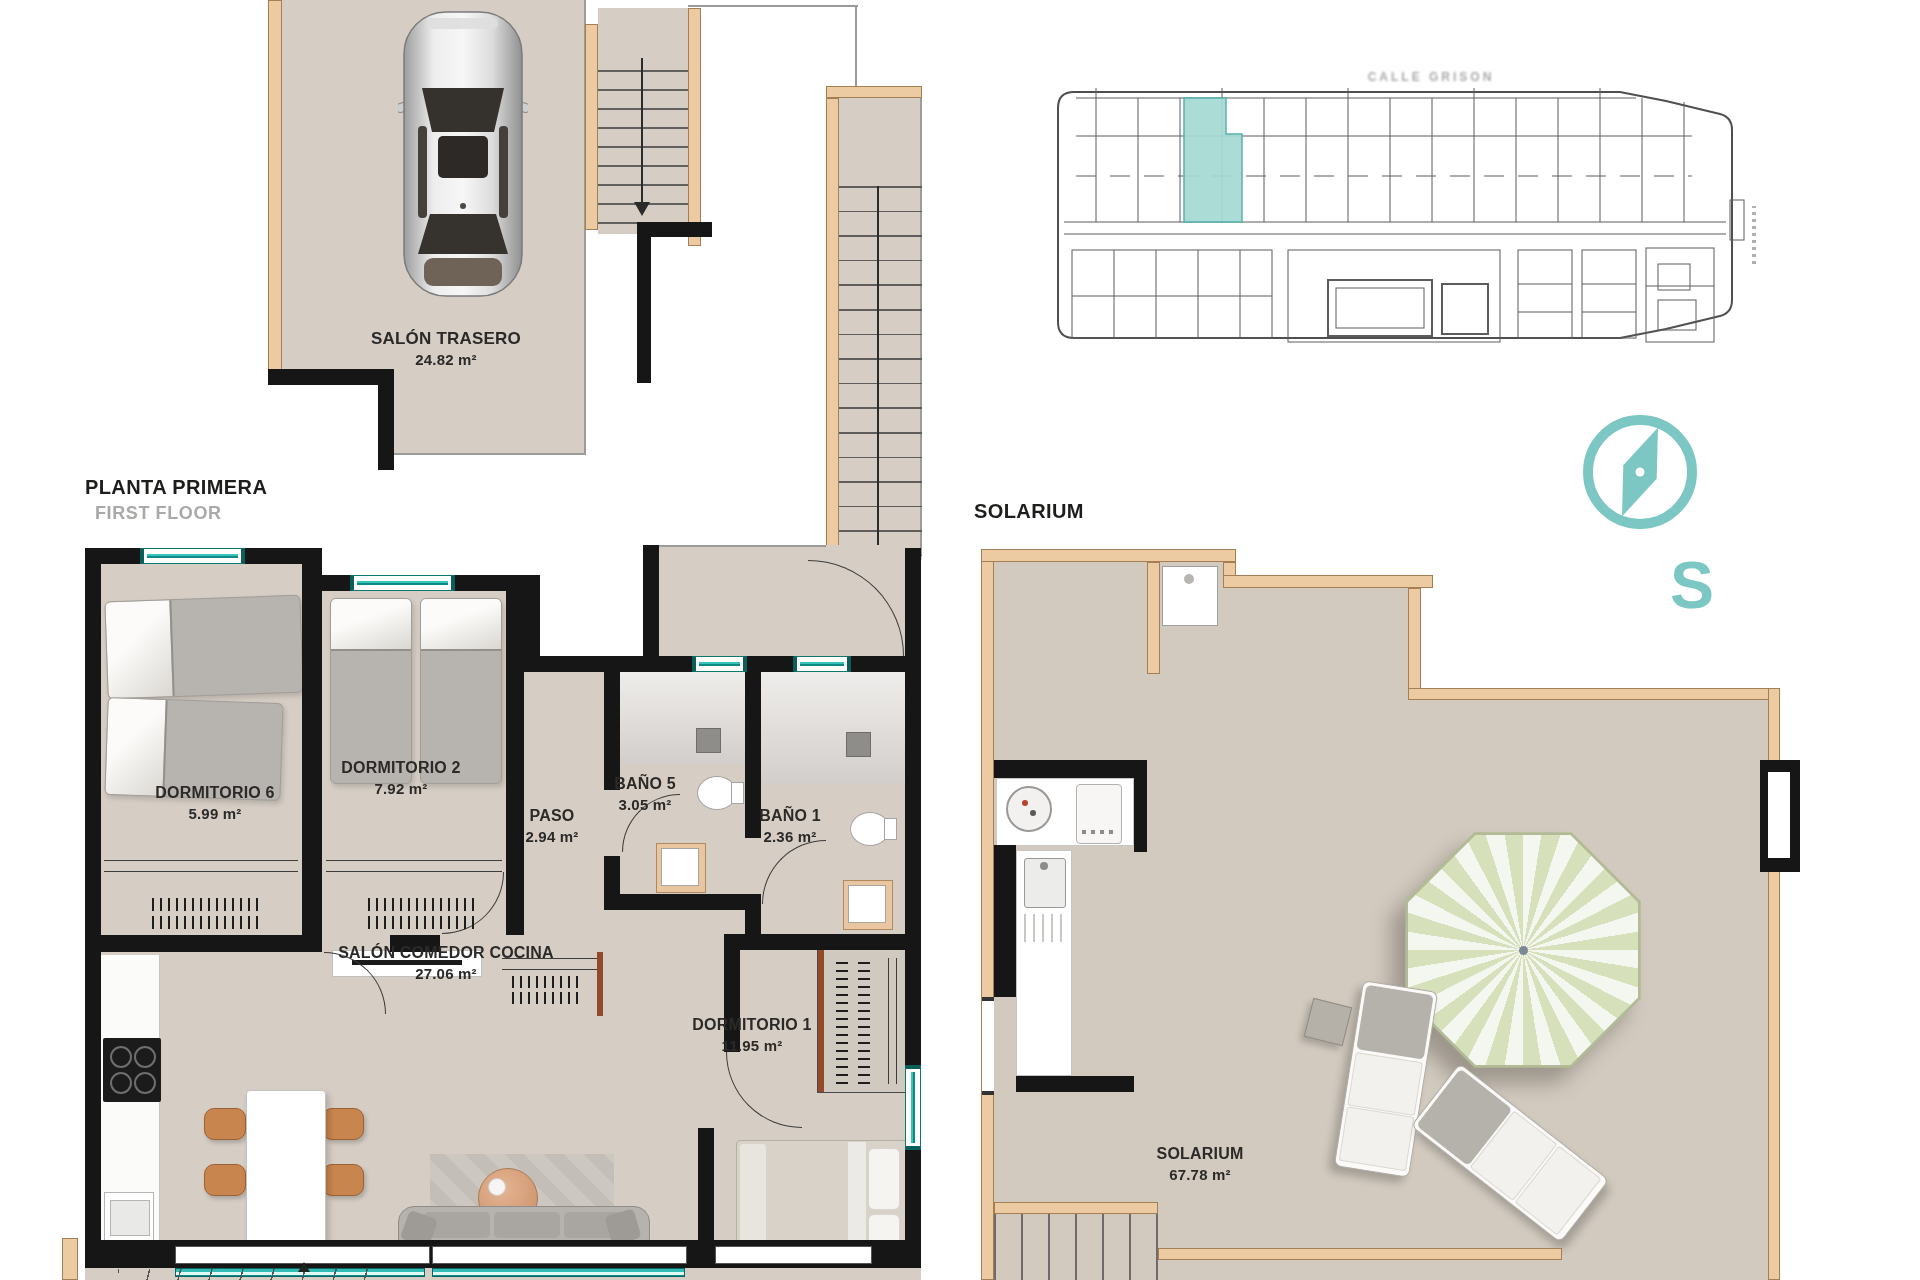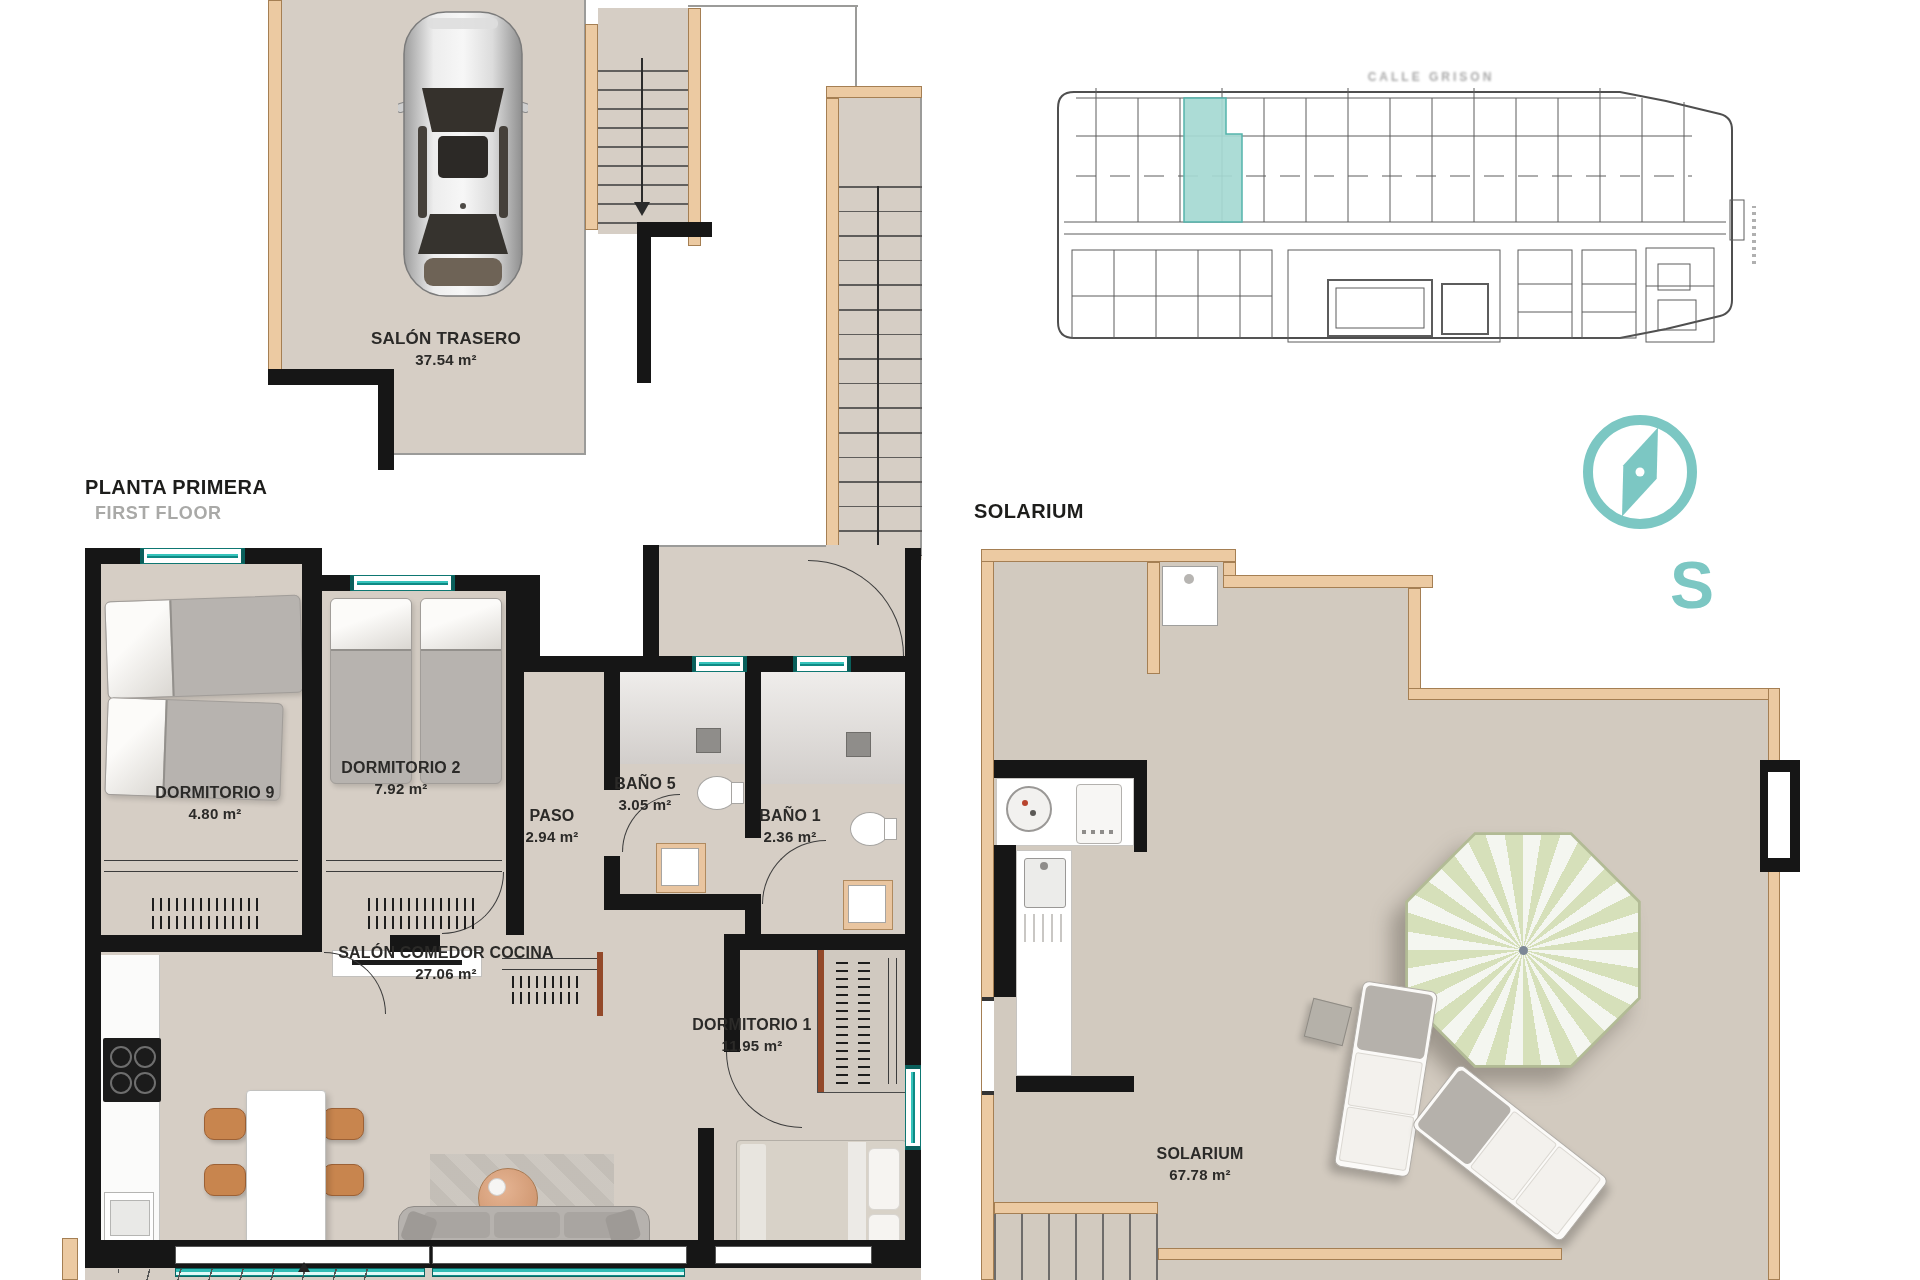--- a/index.html
+++ b/index.html
@@ -79,21 +79,21 @@
       <rect x="20" y="118" width="9" height="92" rx="4" fill="#45403a"></rect>
       <rect x="101" y="118" width="9" height="92" rx="4" fill="#45403a"></rect>
       <rect x="40" y="128" width="50" height="42" rx="5" fill="#2c2926"></rect>
       <path d="M32,206 h66 l12,40 H20 Z" fill="#36332e"></path>
       <rect x="26" y="250" width="78" height="28" rx="9" fill="#6e6356"></rect>
       <circle cx="65" cy="198" r="3" fill="#4d4a46"></circle>
     </svg>
 
     <div class="rlabel" style="left:446px;top:328px;font-size:17px">
       <div>SALÓN TRASERO</div>
-      <div class="rarea">37.54 m²</div>
+      <div class="rarea">24.82 m²</div>
     </div>
   </div>
 
   <div>
     <div class="floor" style="left:598px;top:8px;width:90px;height:226px"></div>
     <div class="tan" style="left:585px;top:24px;width:13px;height:206px"></div>
     <div class="tan" style="left:688px;top:8px;width:13px;height:238px"></div>
     <div class="abs" style="left:598px;top:70px;width:90px;height:162px;background:repeating-linear-gradient(180deg,#62605e 0 1.6px,transparent 1.6px 19px)"></div>
     <div class="thin" style="left:641px;top:58px;width:2px;height:146px;background:#2b2b2b"></div>
     <div class="abs" style="left:634px;top:202px;width:0;height:0;border-left:8px solid transparent;border-right:8px solid transparent;border-top:14px solid #2b2b2b"></div>
@@ -250,22 +250,22 @@
     <div class="hang" style="left:152px;top:916px;width:108px;height:13px"></div>
     <div class="shelf" style="left:326px;top:860px;width:176px;height:10px"></div>
     <div class="hang" style="left:368px;top:898px;width:108px;height:13px"></div>
     <div class="hang" style="left:368px;top:916px;width:108px;height:13px"></div>
     <div class="shelf" style="left:502px;top:958px;width:98px;height:10px"></div>
     <div class="hang" style="left:512px;top:976px;width:72px;height:12px"></div>
     <div class="hang" style="left:512px;top:992px;width:72px;height:12px"></div>
     <div class="abs" style="left:597px;top:952px;width:6px;height:64px;background:#93492a"></div>
 
     <div class="rlabel" style="left:215px;top:782px">
-      <div>DORMITORIO 9</div>
-      <div class="rarea">4.80 m²</div>
+      <div>DORMITORIO 6</div>
+      <div class="rarea">5.99 m²</div>
     </div>
     <div class="rlabel" style="left:401px;top:757px">
       <div>DORMITORIO 2</div>
       <div class="rarea">7.92 m²</div>
     </div>
     <div class="rlabel" style="left:552px;top:805px">
       <div>PASO</div>
       <div class="rarea">2.94 m²</div>
     </div>
     <div class="rlabel" style="left:645px;top:773px">

